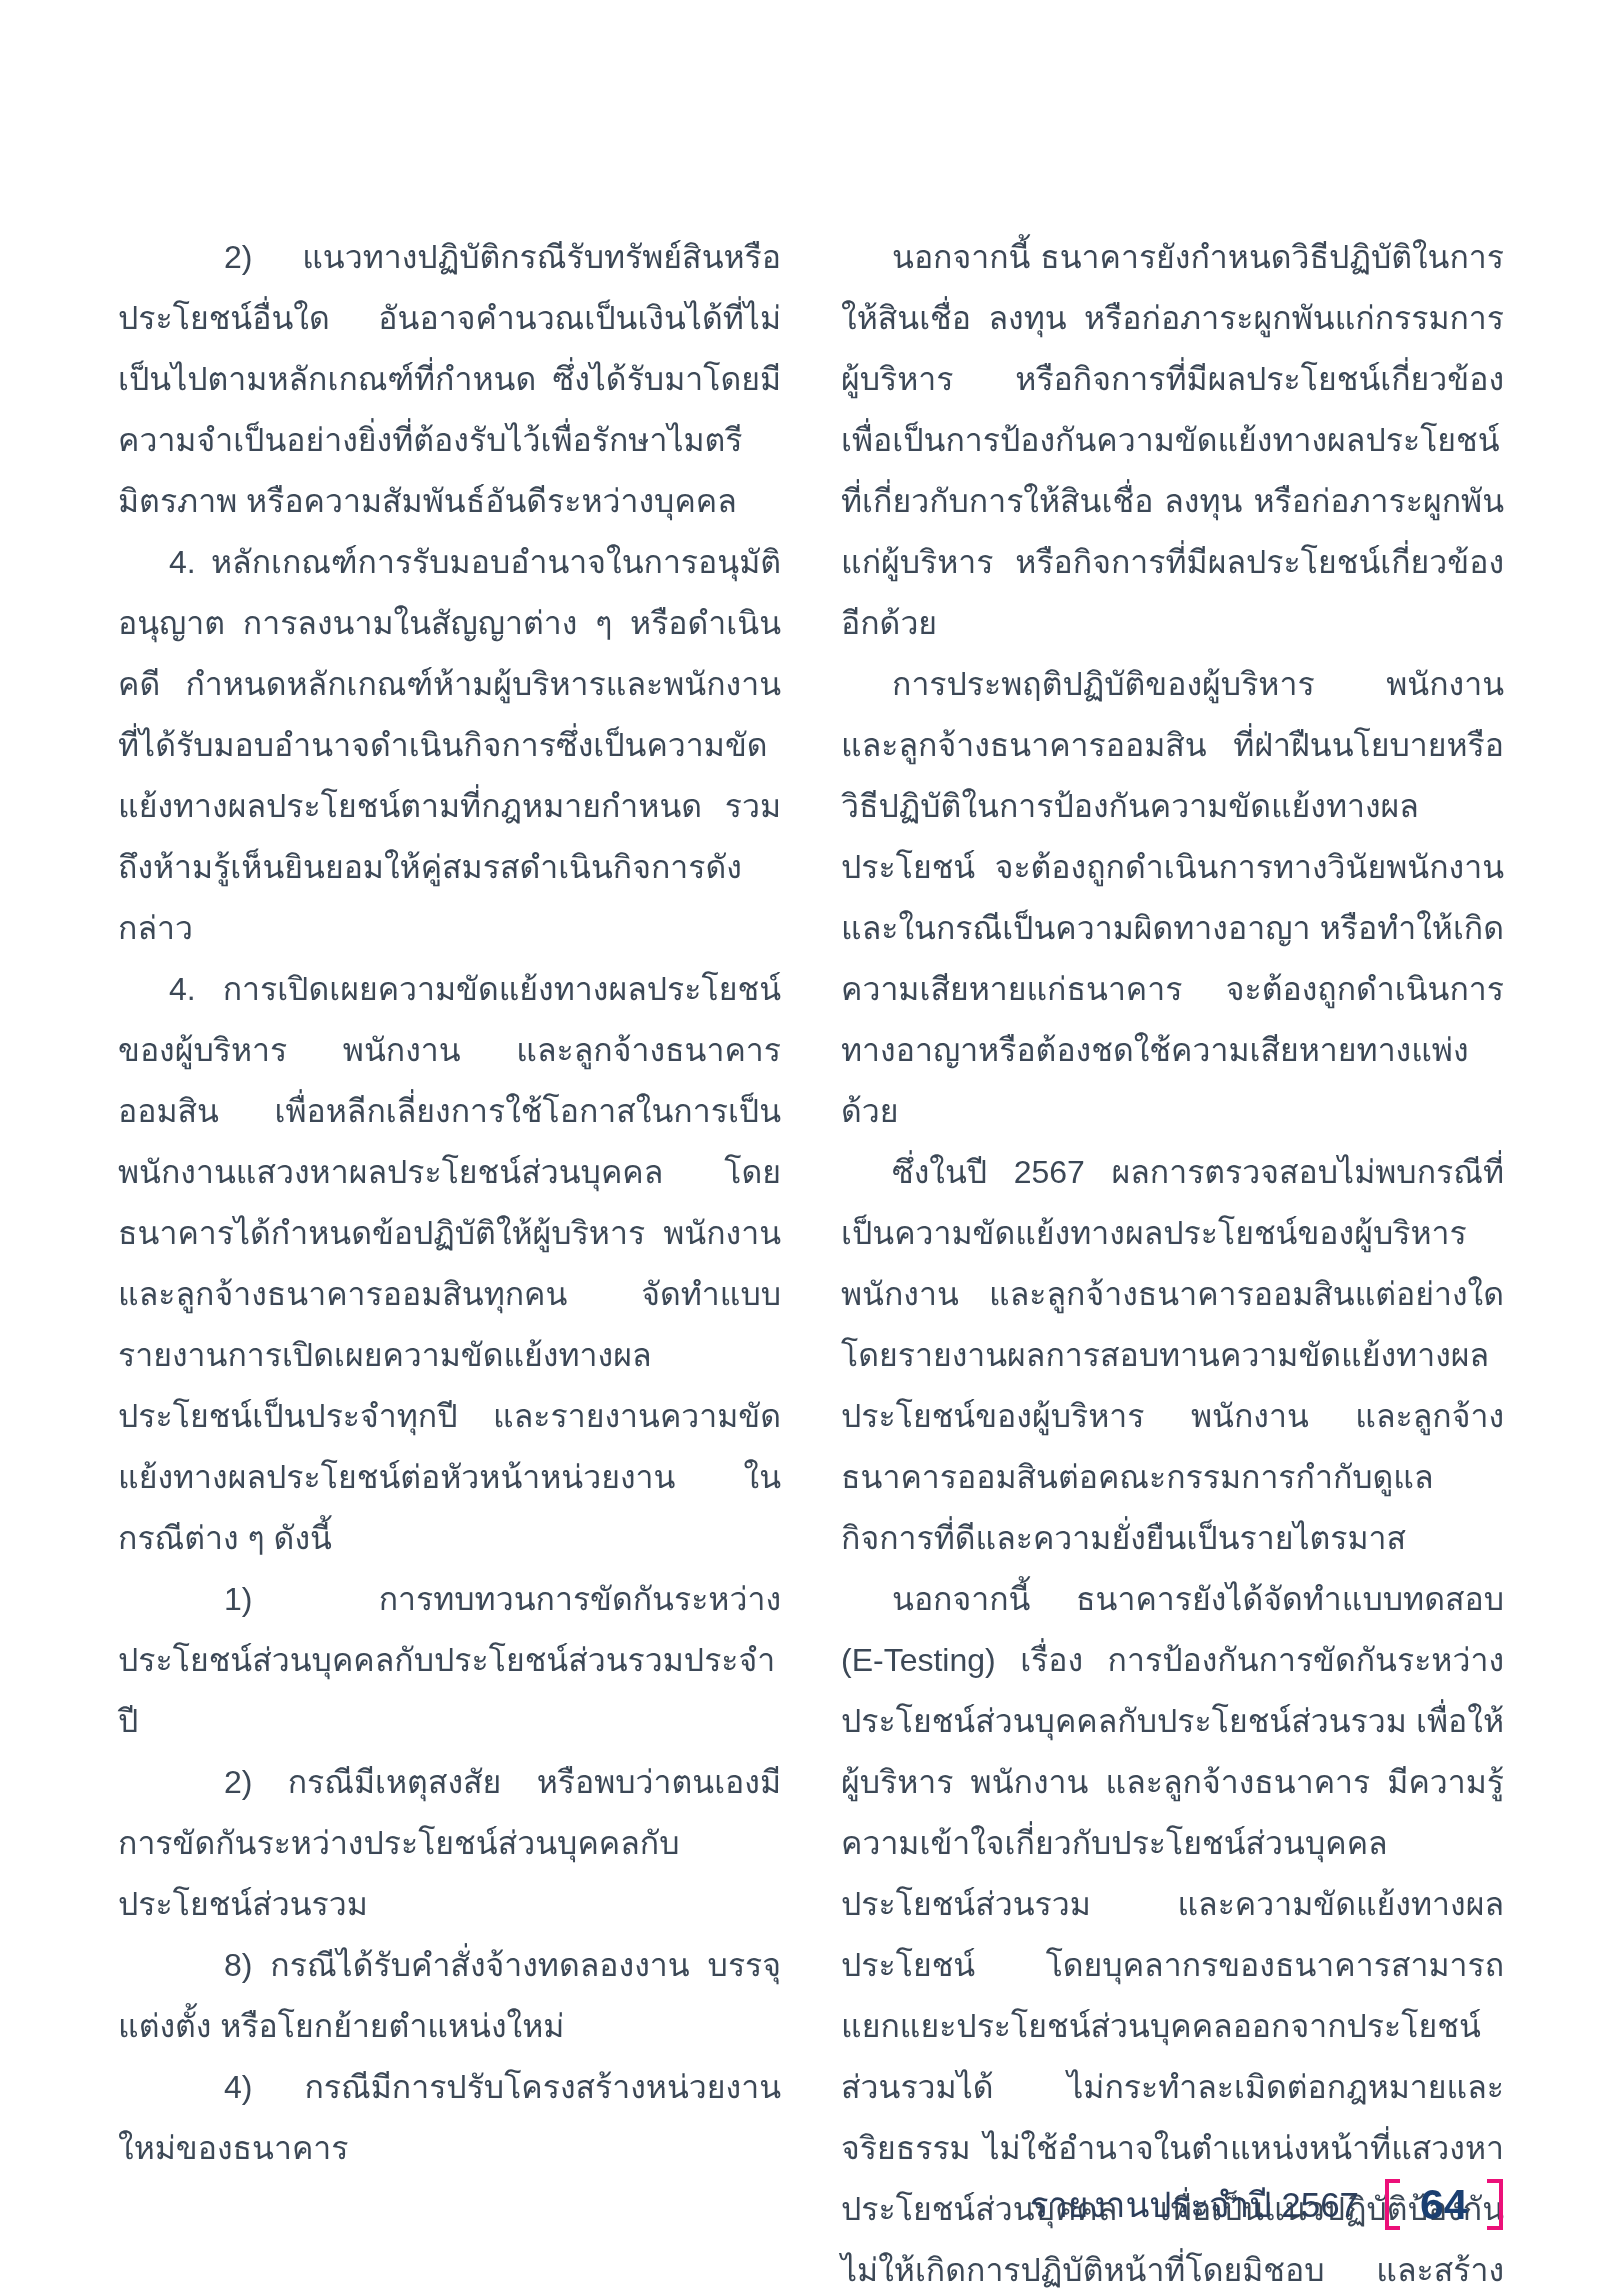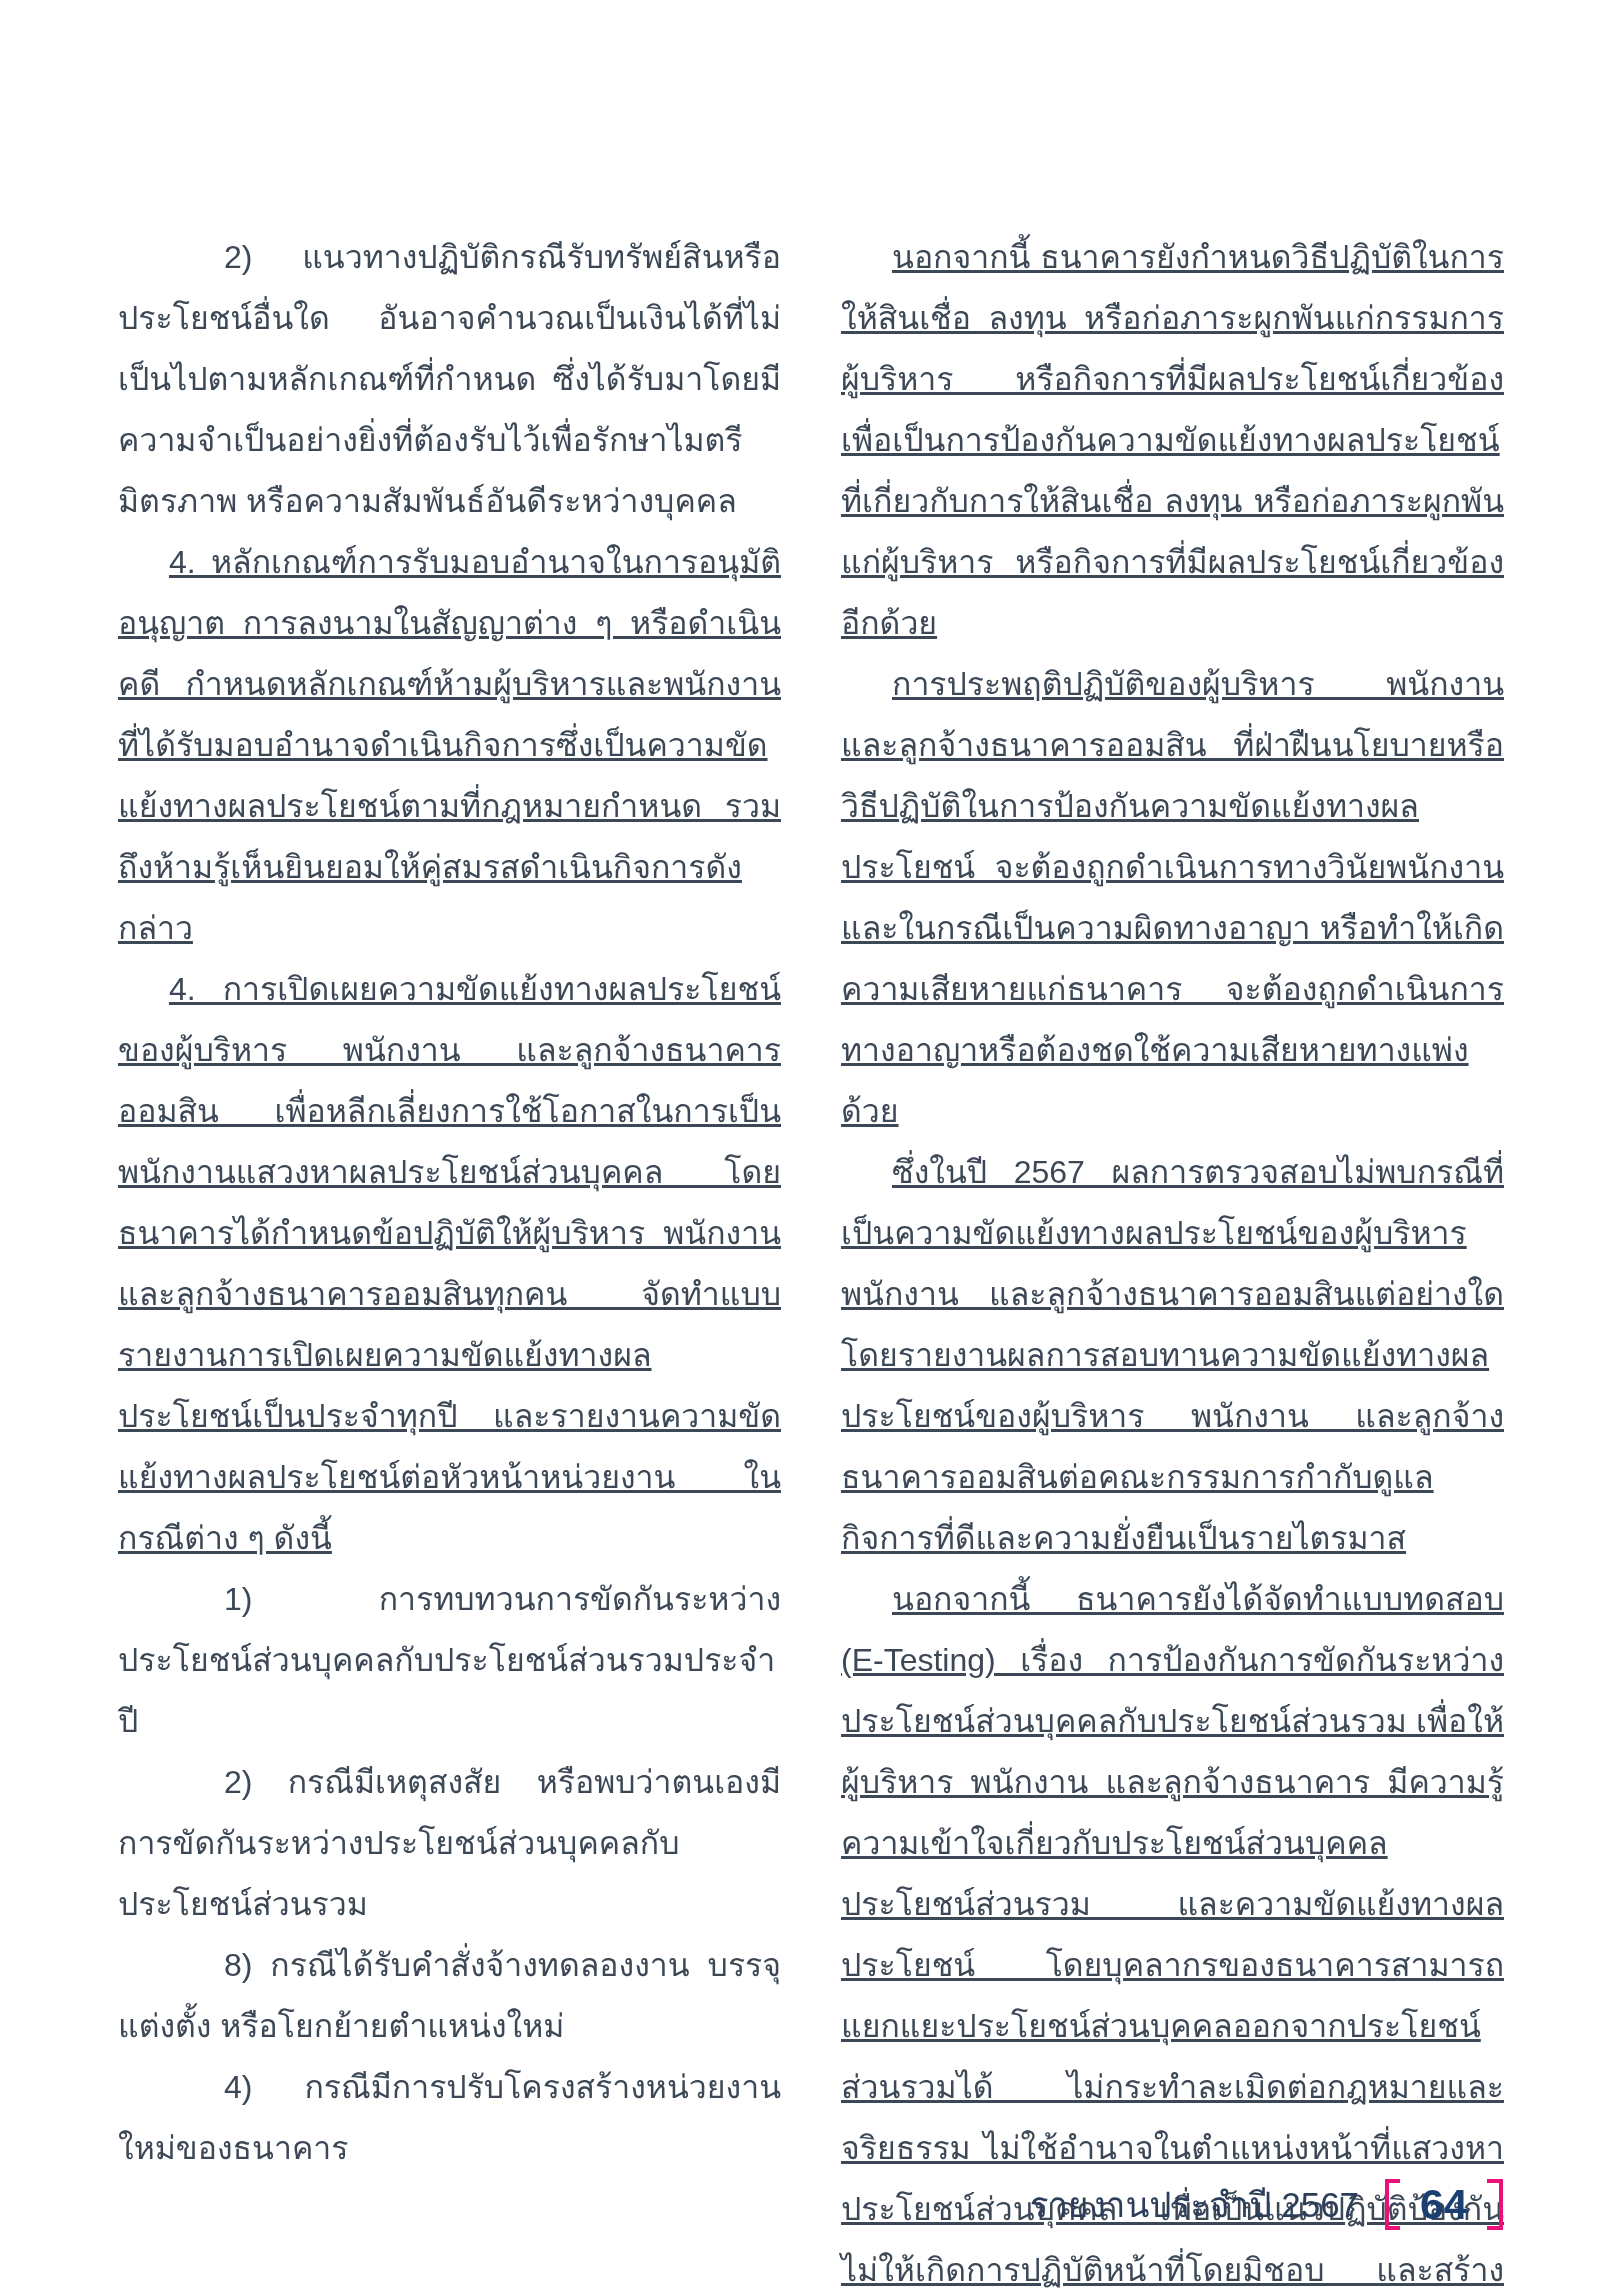--- a/index.html
+++ b/index.html
@@ -17,21 +17,21 @@
     position: absolute;
     top: 227px;
     width: 663px;
     font-size: 32px;
     line-height: 61px;
     text-align: justify;
   }
   .col-left  { left: 118px; }
   .col-right { left: 841px; }
   .column p { margin: 0; }
-  .p-norm { text-indent: 51px; text-decoration: underline; }
+  .p-norm { text-indent: 51px; }
   .p-deep { text-indent: 106px; }
   .footer {
     position: absolute;
     right: 118px;
     bottom: 61px;
     display: flex;
     align-items: center;
     gap: 25.5px;
   }
   .footer-title {

